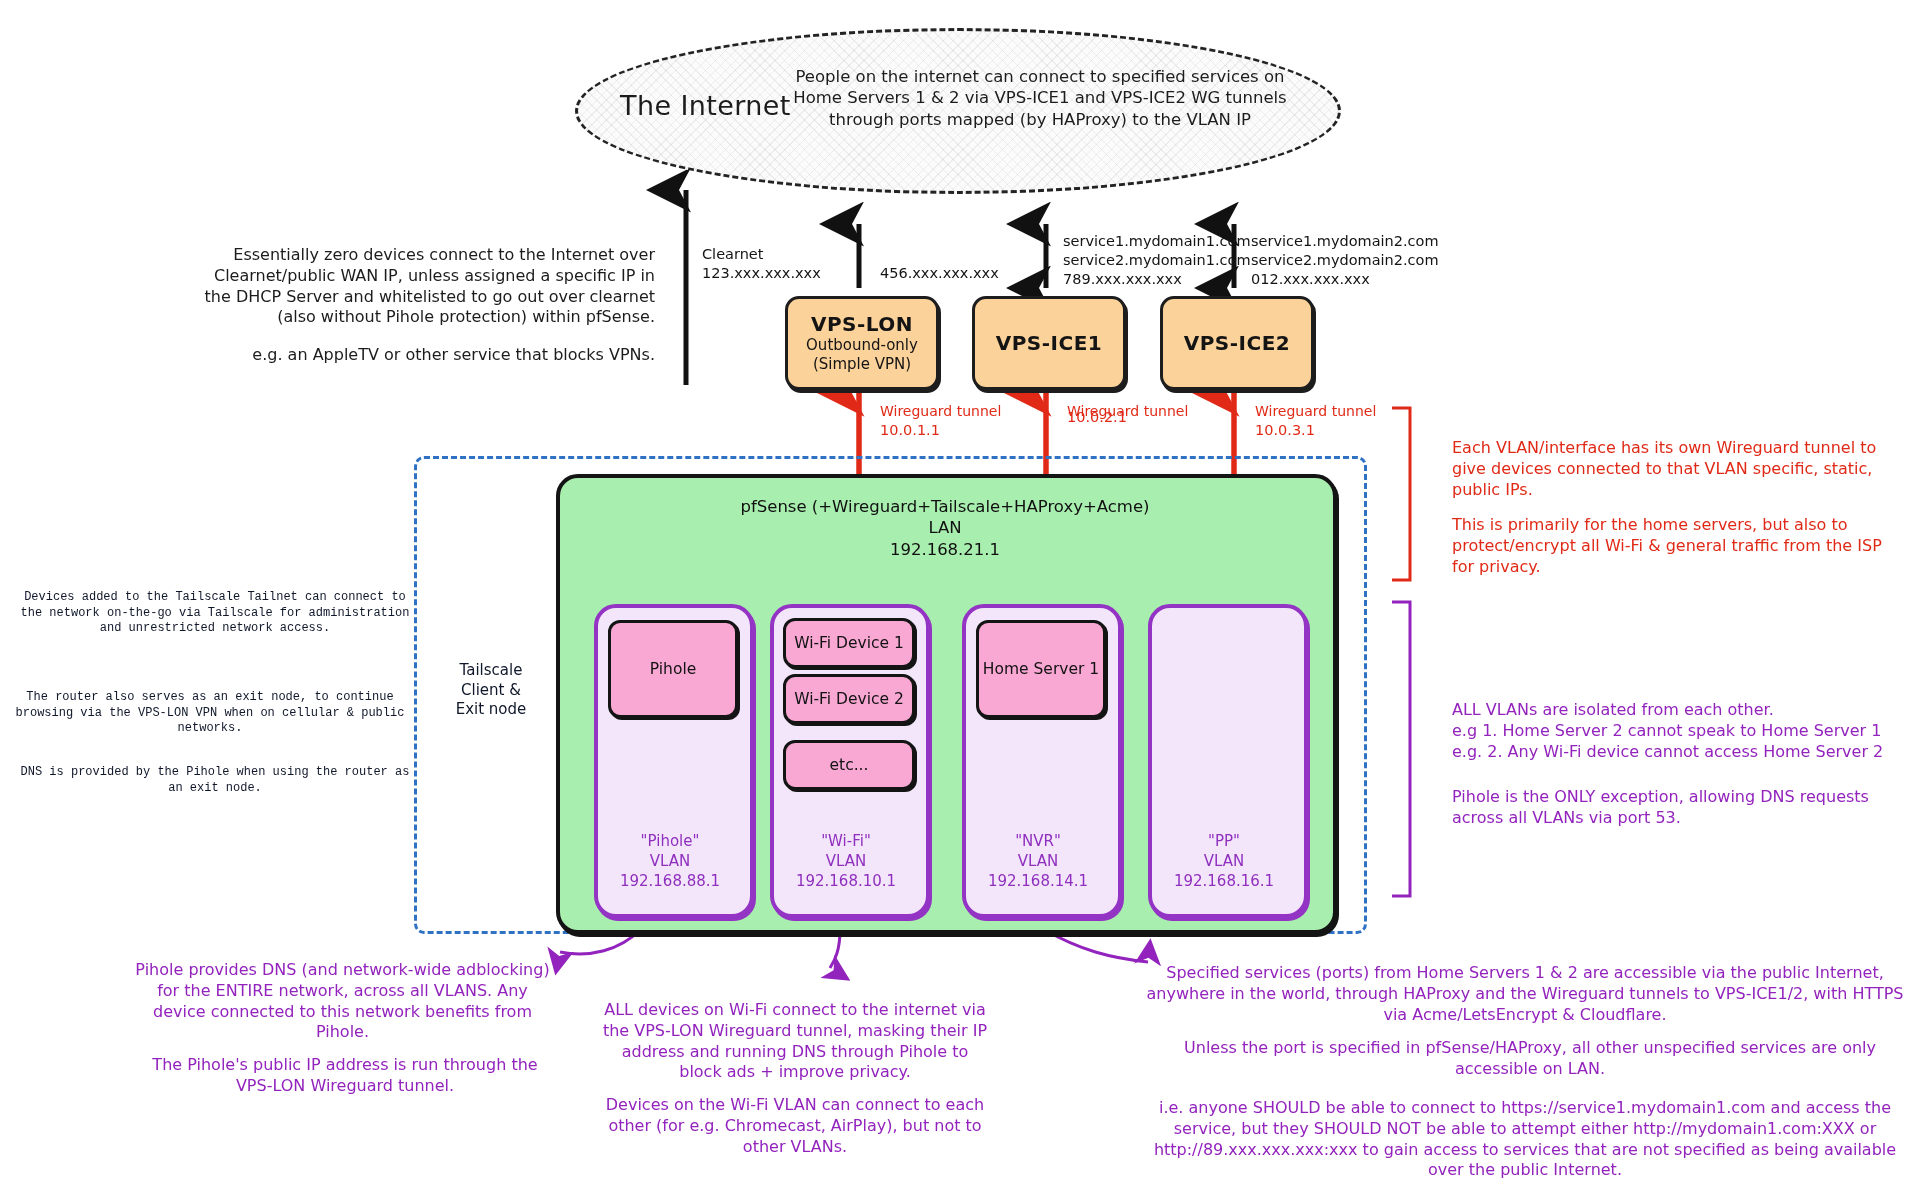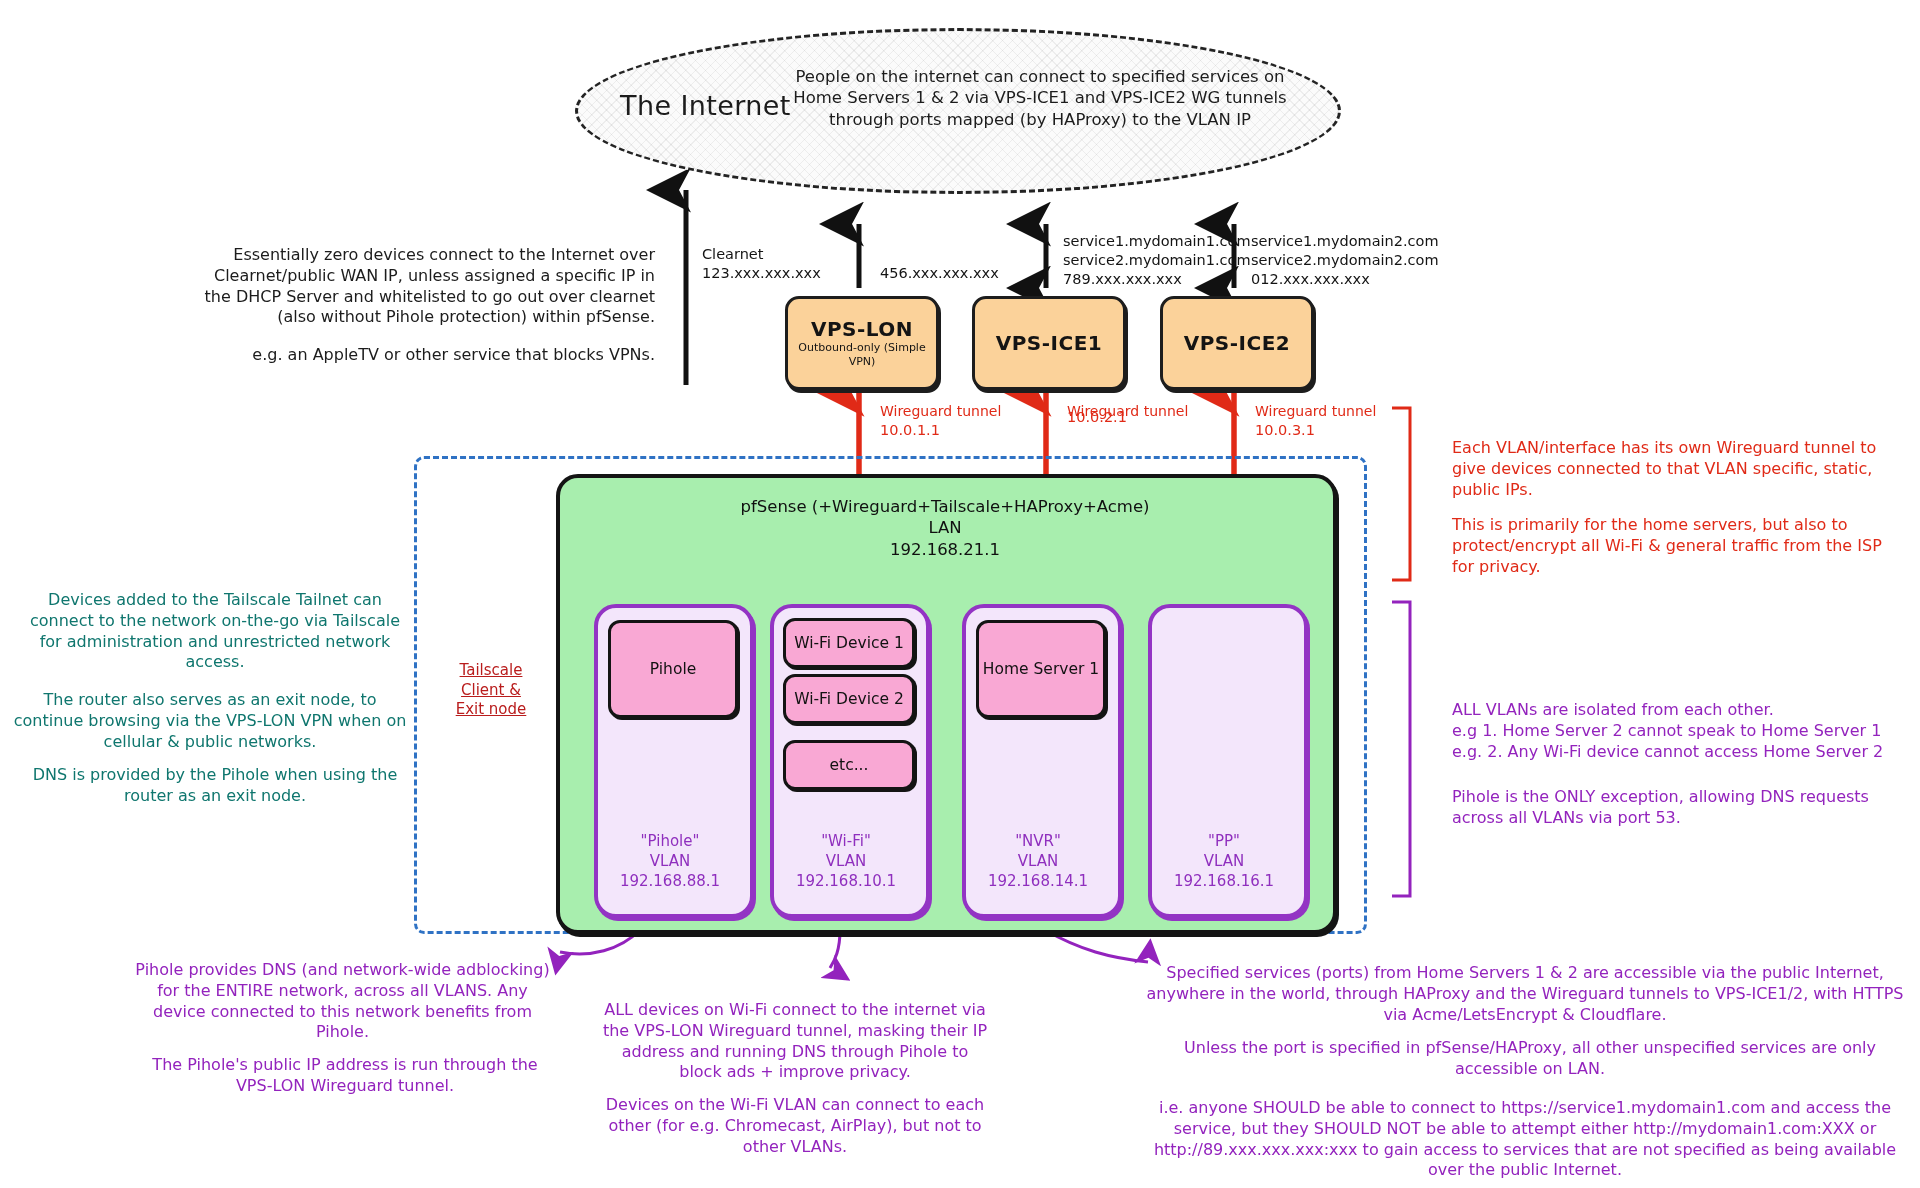--- a/index.html
+++ b/index.html
@@ -27,34 +27,34 @@
   #internet-note{left:790px;top:66px;width:500px;font-size:16.5px;color:#1c1c1c;text-align:center;}
 
   
   .vps{
     position:absolute;height:88px;background:#fbd29a;
     border:3.5px solid #1d1d1d;border-radius:14px;
     box-shadow:2px 3px 0 #1d1d1d;
     display:flex;flex-direction:column;align-items:center;justify-content:center;
   }
   .vps .vps-name{font-size:20px;color:#141414;letter-spacing:.5px;font-weight:600;}
-  .vps .vps-sub{font-size:11px;color:#141414;text-align:center;margin-top:0;line-height:1.25;}
+  .vps .vps-sub{font-size:15px;color:#141414;text-align:center;margin-top:0;line-height:1.25;}
   #vps-lon{left:785px;top:296px;width:148px;}
   #vps-ice1{left:972px;top:296px;width:148px;}
   #vps-ice2{left:1160px;top:296px;width:148px;}
 
   
   .ip-label{font-size:14.5px;color:#141414;}
 
   
   #tailscale-region{
     position:absolute;left:414px;top:456px;width:947px;height:472px;
     border:3px dashed #2f72c4;border-radius:10px;
   }
-  #tailscale-label{left:445px;top:661px;width:92px;font-size:15px;color:#b91c1c;text-align:center;text-decoration:underline;}
+  #tailscale-label{left:445px;top:661px;width:92px;font-size:15px;color:#0f172a;text-align:center;}
 
   
   #pfsense-box{
     position:absolute;left:556px;top:474px;width:773px;height:452px;
     background:#a8eeae;border:4px solid #141414;border-radius:22px;
     box-shadow:2px 3px 0 #141414;
   }
   #pfsense-title{left:660px;top:496px;width:570px;font-size:16.5px;color:#101010;text-align:center;}
 
   
@@ -72,21 +72,21 @@
     position:absolute;background:#f9a8d4;border:3px solid #141414;border-radius:12px;
     box-shadow:2px 2px 0 #141414;
     display:flex;align-items:center;justify-content:center;
     font-size:15.5px;color:#121212;text-align:center;
   }
   .vlan-caption{
     position:absolute;width:152px;font-size:15px;color:#8f2fbe;text-align:center;line-height:1.32;
   }
 
   
-  .note-blue{color:#0f766e;font-size:16px;}
+  .note-blue{color:#0f172a;font-size:12px;font-family:Liberation Mono, monospace;}
   .note-red{color:#e02a17;font-size:16px;}
   .note-purple{color:#9323bd;font-size:16px;}
   .note-dark{color:#1c1c1c;font-size:16px;}
   .wg-label{color:#e02a17;font-size:14px;line-height:1.25;}
   .wg-ip{color:#e02a17;font-size:14.5px;}
 </style>
 </head>
 <body>
 
 <div class="stage">

